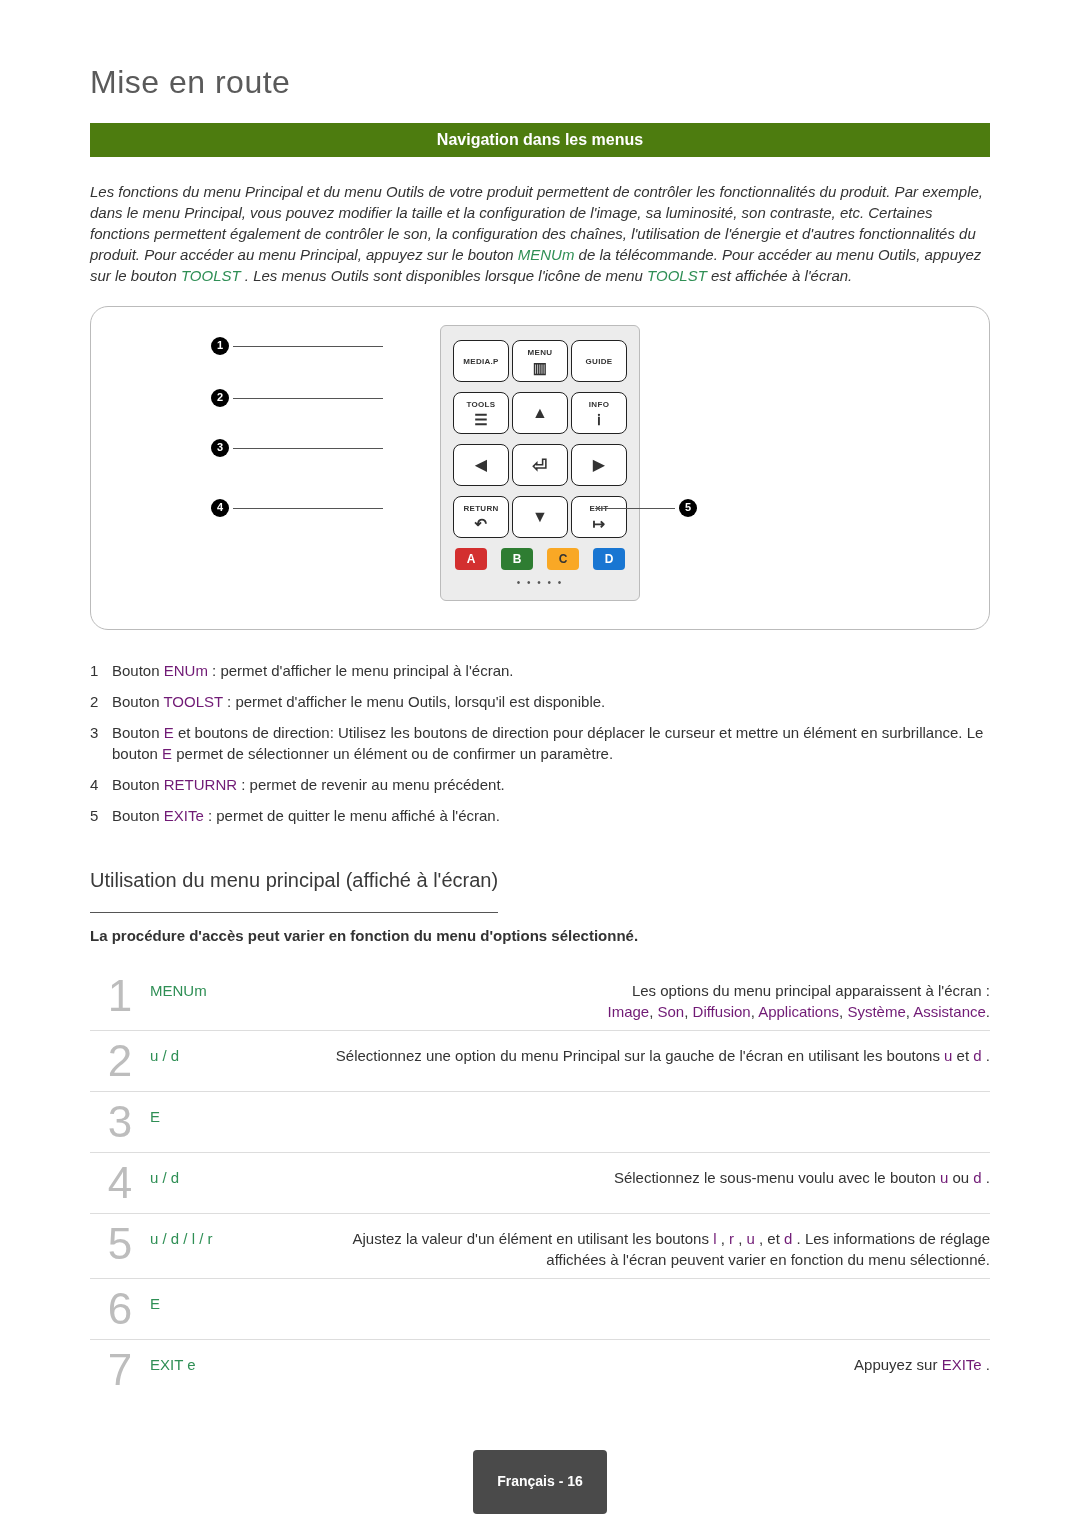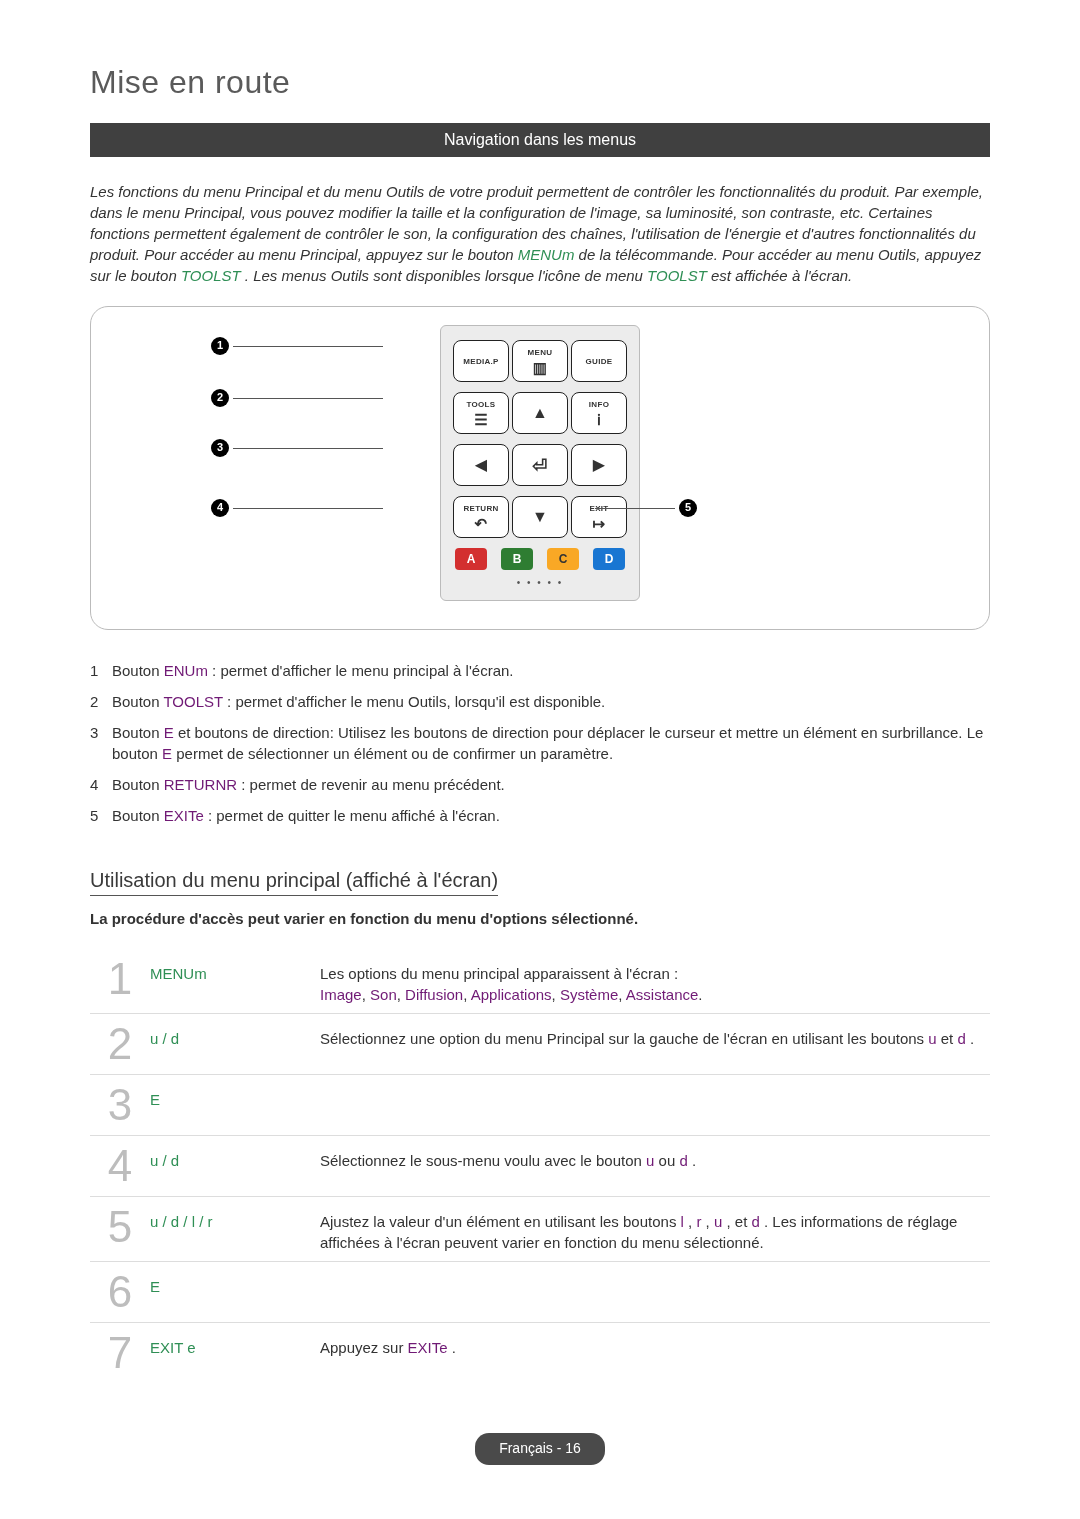--- a/index.html
+++ b/index.html
@@ -20,24 +20,24 @@
     position: relative;
   }
   .title {
     font-size: 32px;
     font-weight: 300;
     color: #5a5a5a;
     margin: 0 0 18px 0;
     letter-spacing: 0.5px;
   }
   .section-bar {
-    background: #404040;
+    background: #4d7c0f;
     color: #fff;
     text-align: center;
-    font-weight: normal;
+    font-weight: bold;
     padding: 6px 0;
     font-size: 16px;
     margin-bottom: 24px;
   }
   .intro span.kw { color: #2f8f55; }
   .intro { margin-bottom: 20px; font-style: italic; }
 
   
   .diagram-wrap {
     border: 1.5px solid #bbb;
@@ -96,54 +96,54 @@
   .kw { color:#701a75; }
 
   
   .subhead {
     font-size:20px;
     font-weight:400;
     color:#3a3a3a;
     margin:0 0 4px 0;
     border-bottom:1.5px solid #555;
     display:block;
-    padding-bottom:1px;
+    padding-bottom:18px;
     width:fit-content;
   }
   .subnote { margin:12px 0 20px 0;font-weight:bold; }
 
   
   .steps { display:flex; flex-direction:column; }
   .step { display:flex; align-items:flex-start; padding:8px 0; border-top:1px solid #ddd; }
   .step:first-child { border-top:none; }
   .step .bignum {
     width:60px; flex:0 0 60px;
     font-size:44px; color:#bdbdbd; font-weight:300;
     text-align:center; line-height:1;
   }
   .step .action {
     width:170px; flex:0 0 170px;
     color:#2f8f55; font-size:15px; padding-top:6px;
     white-space:pre;
   }
   .step .desc {
-    flex:1; padding-top:6px;
+    flex:1; padding-top:6px;text-align:right;
   }
 
   .footer {
     text-align:center;
     margin-top:50px;
   }
   .footer span {
     display:inline-block;
     background:#4a4a4a;
     color:#fff;
-    font-weight:normal;
-    padding:6px 24px;
-    border-radius:14px;
+    font-weight:bold;
+    padding:22px 24px;
+    border-radius:4px;
     font-size:14px;
   }
 </style>
 </head>
 <body>
 
 <div class="page">
   <h1 class="title">Mise en route</h1>
 
   <div class="section-bar">Navigation dans les menus</div>

